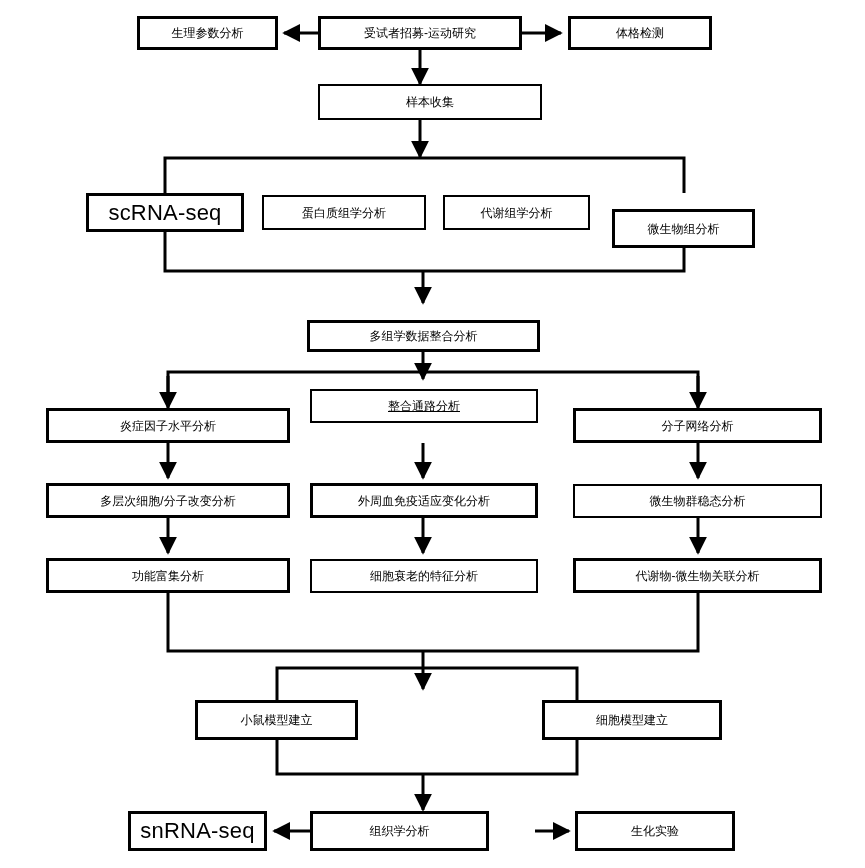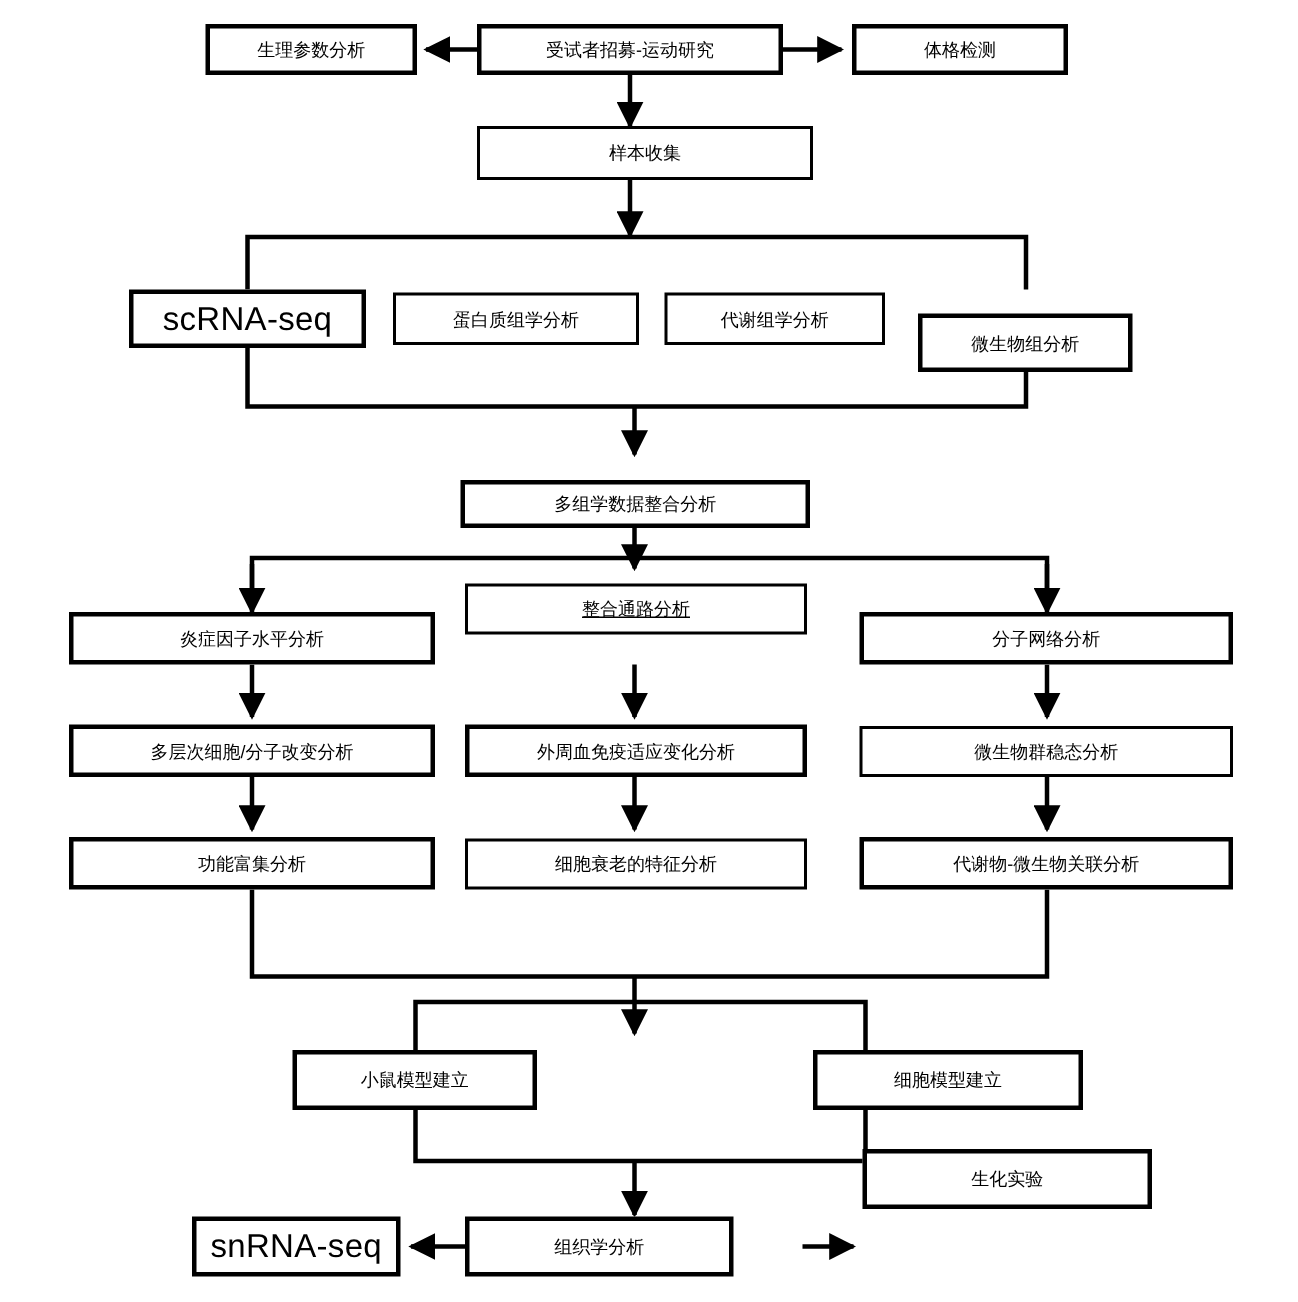--- a/index.html
+++ b/index.html
@@ -142,15 +142,15 @@
   <div class="node thick" style="left:573px; top:558px; width:249px; height:35px;">代谢物-微生物关联分析</div>
 
   <div class="node thick" style="left:195px; top:700px; width:163px; height:40px;">小鼠模型建立</div>
 
   <div class="node thick" style="left:495px; top:700px; width:180px; height:40px;margin-left:47px;">细胞模型建立</div>
 
   <div class="node thick latin" style="left:128px; top:811px; width:139px; height:40px;">snRNA-seq</div>
 
   <div class="node thick" style="left:310px; top:811px; width:179px; height:40px;">组织学分析</div>
 
-  <div class="node thick" style="left:575px; top:766px; width:193px; height:40px;font-family:Liberation Serif, serif;">生化实验</div>
+  <div class="node thick" style="left:575px; top:811px; width:160px; height:40px;font-family:Liberation Serif, serif;">生化实验</div>
 
 </div>
 
 </body></html>

